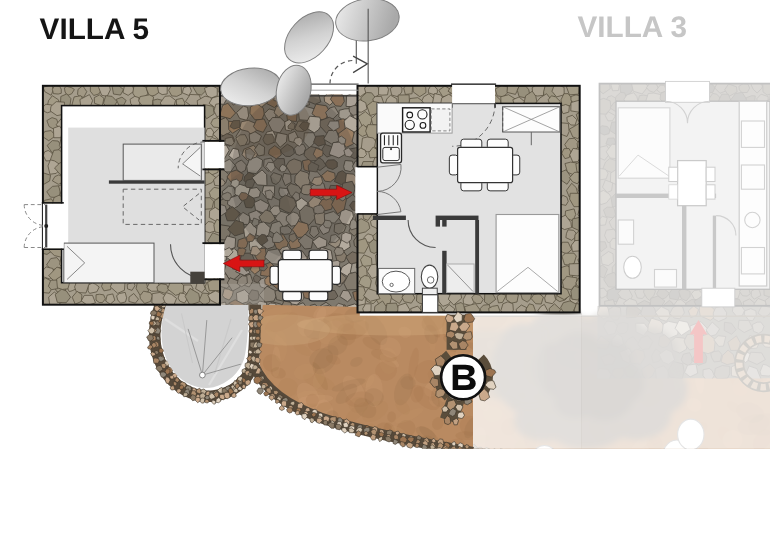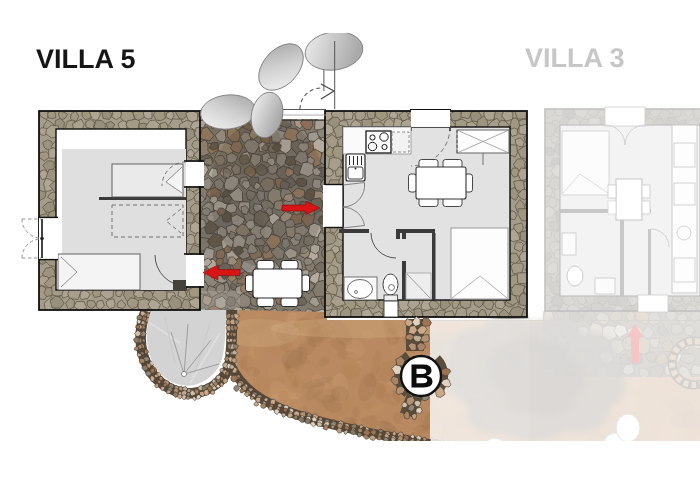--- a/index.html
+++ b/index.html
@@ -1,16 +1,16 @@
 <!DOCTYPE html>
 <html><head>
 <meta charset="utf-8">
 <style>
 html,body{margin:0;padding:0;background:#ffffff;}
-#plan{width:700px;height:408px;position:relative;font-family:"Liberation Sans",sans-serif;margin-top:33px;}
+#plan{width:700px;height:408px;position:relative;font-family:"Liberation Sans",sans-serif;}
 text{text-rendering:geometricPrecision;-webkit-font-smoothing:antialiased;}
 </style>
 </head>
 <body>
 <div id="plan">
 <svg width="700" height="500" viewBox="0 0 700 500" xmlns="http://www.w3.org/2000/svg">
 <defs>
 <linearGradient id="treeg" x1="0" y1="1" x2="1" y2="0">
 <stop offset="0" stop-color="#f4f4f4"></stop>
           <stop offset="0.5" stop-color="#d2d2d2"></stop>

